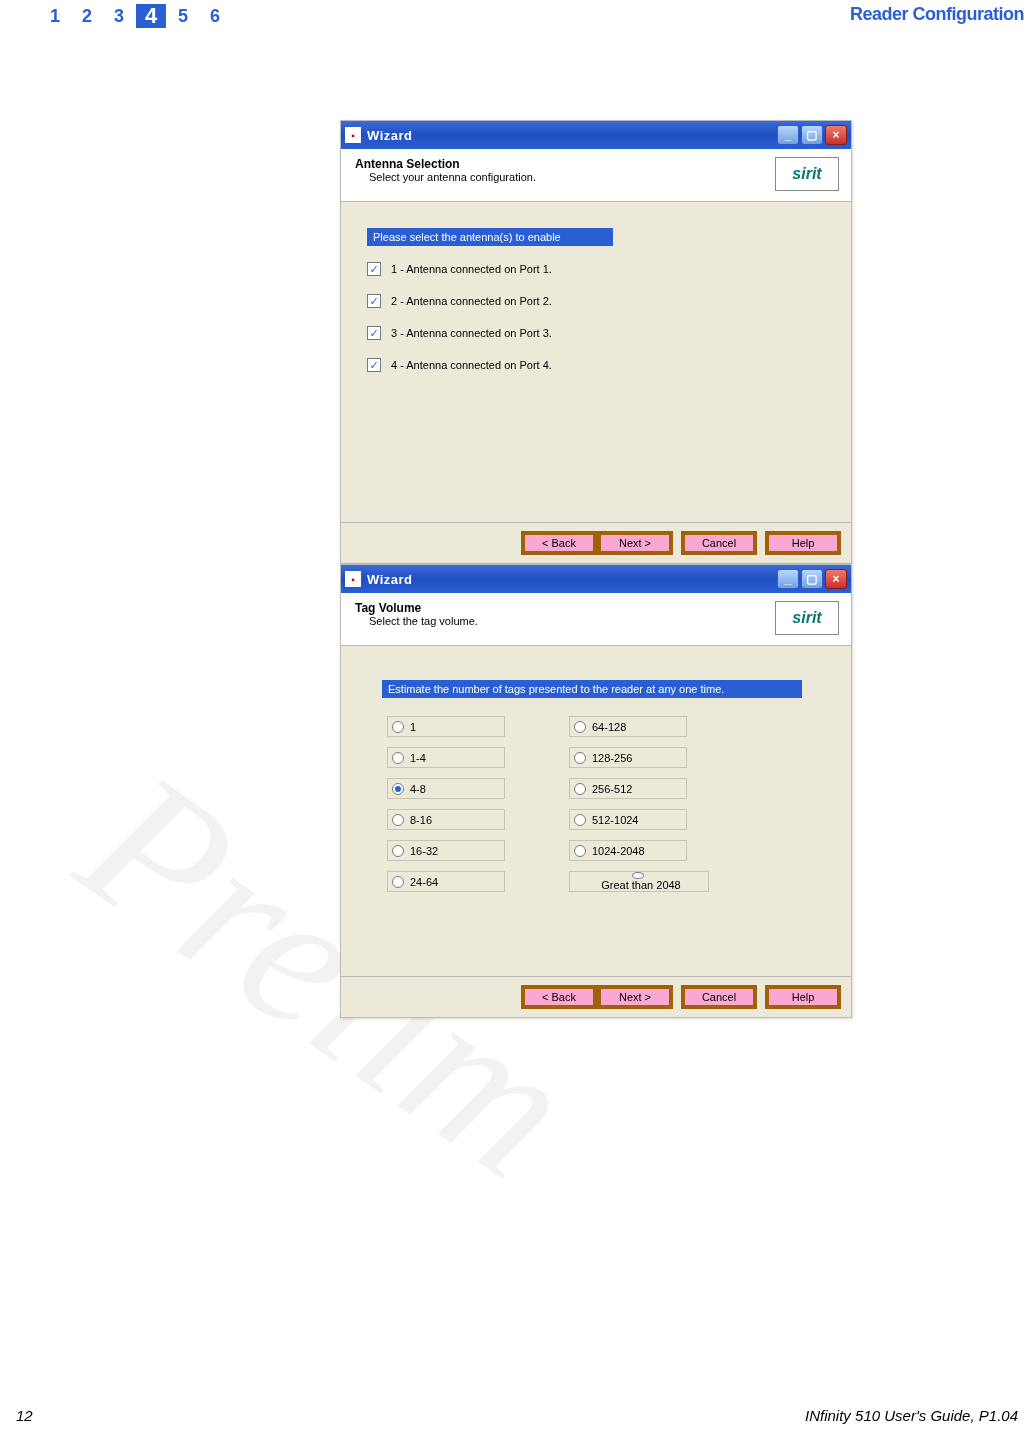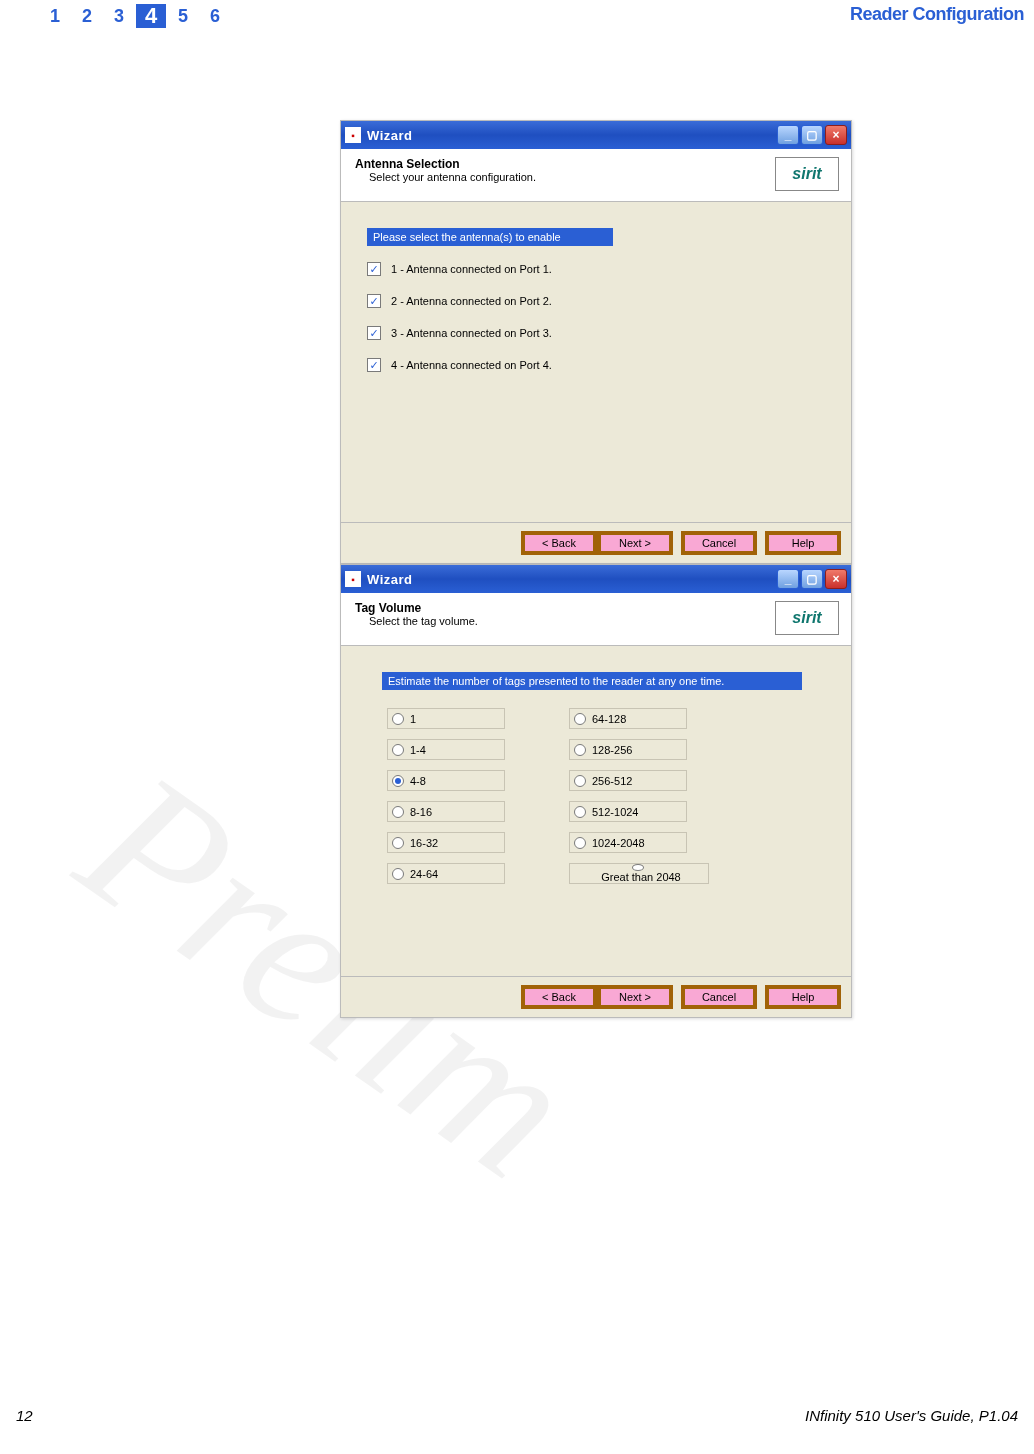--- a/index.html
+++ b/index.html
@@ -194,21 +194,21 @@
       padding: 3px 6px;
       margin-left: 4px;
     }
     .blue-label-wide {
       width: 420px;
       background: #2a5fd4;
       color: #fff;
       font-family: Tahoma, Arial, sans-serif;
       font-size: 11px;
       padding: 3px 6px;
-      margin: 0 auto 18px auto;
+      margin: 8px auto 18px auto;
     }
     .radio-grid {
       display: flex;
       gap: 64px;
       padding-left: 20px;
     }
     .radio-col { display:flex; flex-direction:column; gap:10px; }
     .radio-row {
       width: 118px;
       height: 21px;

